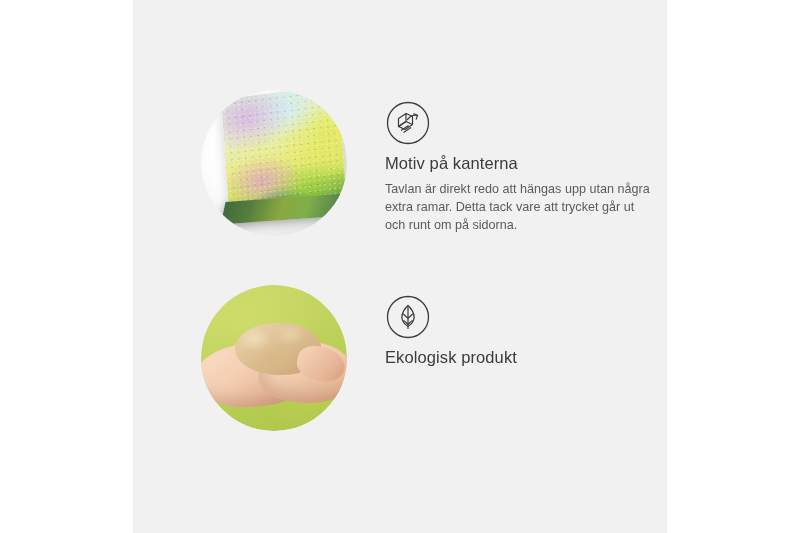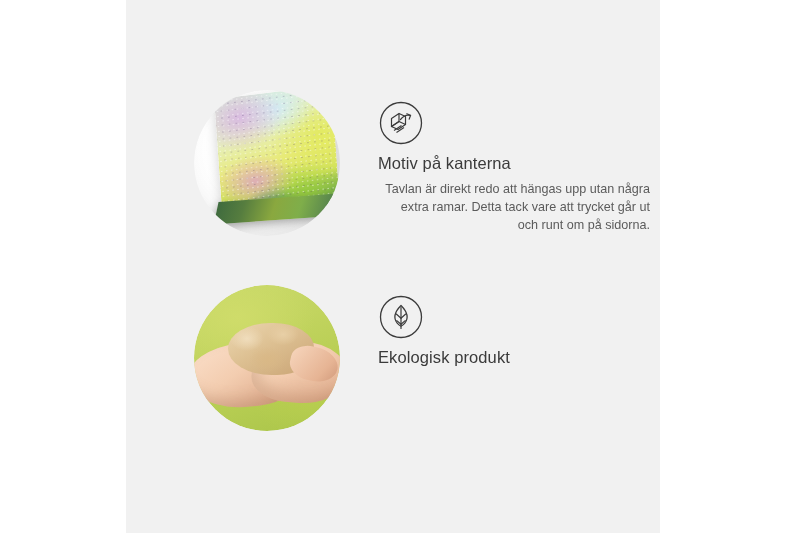--- a/index.html
+++ b/index.html
@@ -17,21 +17,21 @@
   #page {
     position: relative;
     width: 800px;
     height: 533px;
     background: #ffffff;
   }
 
   
   #panel {
     position: absolute;
-    left: 126px;
+    left: 133px;
     top: 0;
     width: 534px;
     height: 533px;
     background: #f1f1f1;
   }
 
   
   .feature {
     position: absolute;
     left: 0;
@@ -202,21 +202,20 @@
     color: #3b3b3b;
     letter-spacing: 0.1px;
     line-height: 1.15;
   }
   .feature-desc {
     margin: 0;
     font-size: 12.6px;
     font-weight: 400;
     color: #5b5b5b;
     line-height: 1.45;
-    text-align: right;
   }
 </style>
 </head>
 <body>
 
 <div id="page">
 
   <div id="panel">
 
     <div class="feature" id="feature-0">

